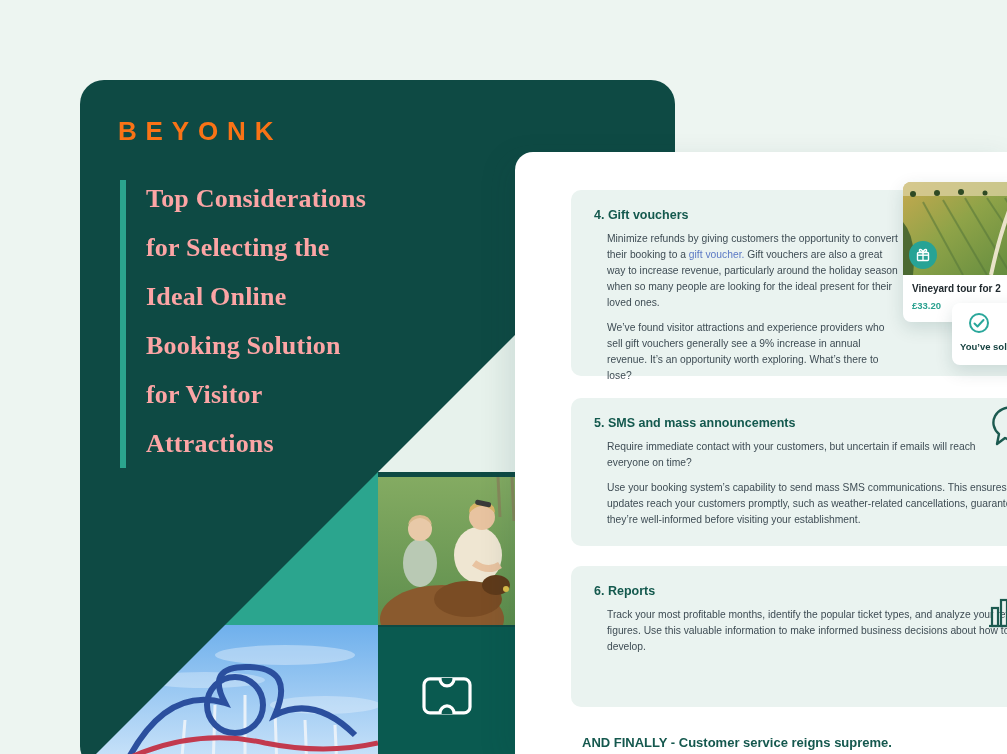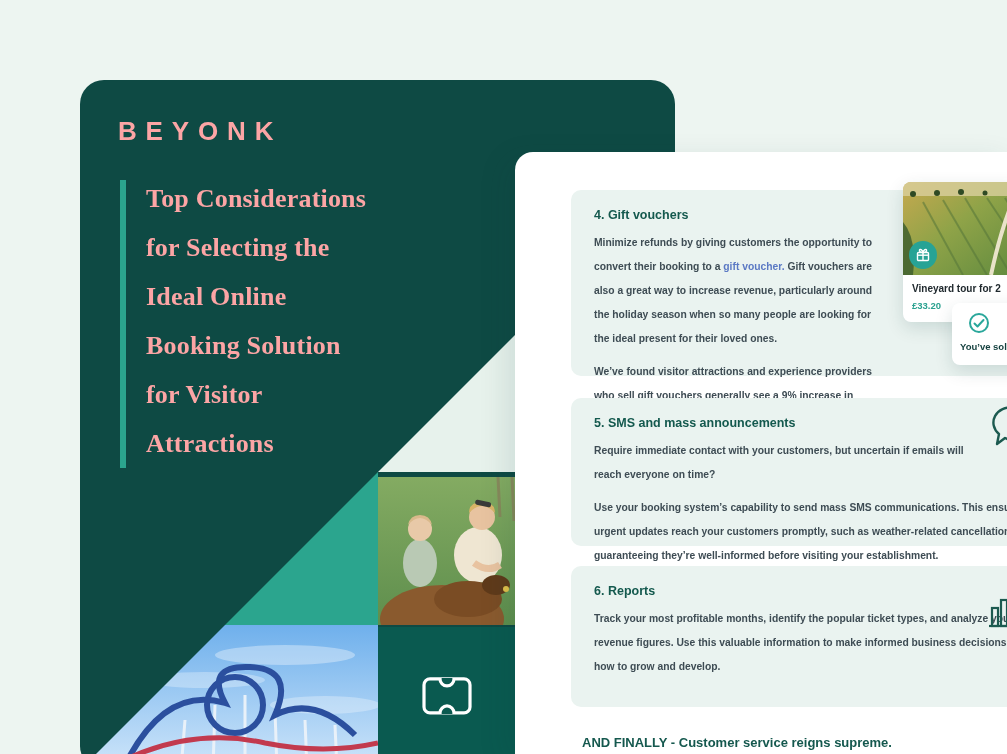--- a/index.html
+++ b/index.html
@@ -3,21 +3,21 @@
 <meta charset="utf-8">
 <style>
   html,body{margin:0;padding:0;}
   body{width:1007px;height:754px;overflow:hidden;background:#edf5f1;
        font-family:"Liberation Sans", sans-serif;position:relative;}
   .stage{position:absolute;inset:0;width:1007px;height:754px;overflow:hidden;}
 
   
   .cover{position:absolute;left:80px;top:80px;width:595px;height:690px;
          background:#0e4a44;border-radius:24px;overflow:hidden;}
-  .logo{position:absolute;left:38px;top:38px;color:#fca5a5;font-size:26px;font-weight:700;
+  .logo{position:absolute;left:38px;top:38px;color:#f97316;font-size:26px;font-weight:700;
         letter-spacing:.34em;line-height:1;}
   .accent-bar{position:absolute;left:40px;top:100px;width:6px;height:288px;background:#2ba58e;}
   .cover-title{position:absolute;left:66px;top:94px;width:370px;color:#fca5a5;
                font-size:26px;line-height:49px;font-weight:600;white-space:pre-line;letter-spacing:.2px;font-family:Liberation Serif, serif;}
 
   .tri-teal{position:absolute;left:145px;top:392px;width:153px;height:153px;background:#2ba58e;
             clip-path:polygon(100% 0,100% 100%,0 100%);}
   .tri-mint{position:absolute;left:298px;top:254px;width:138px;height:138px;background:#e7f2ec;
             clip-path:polygon(100% 0,100% 100%,0 100%);}
 
@@ -29,21 +29,21 @@
                 clip-path:polygon(0 0,140px 0,11px 129px,0 140px);}
 
   
   .page{position:absolute;left:515px;top:152px;width:500px;height:602px;background:#ffffff;
         border-radius:18px 0 0 0;box-shadow:-10px 6px 28px rgba(10,60,55,.10);}
   .sec{position:absolute;left:56px;width:466px;background:#eaf3f0;border-radius:10px;}
   .sec-1{top:38px;height:186px;}
   .sec-2{top:246px;height:148px;}
   .sec-3{top:414px;height:141px;}
   .sec h3{margin:0;padding:18px 0 0 23px;font-size:12.5px;font-weight:700;color:#14594e;}
-  .sec p{margin:9px 0 0 0;padding:0 0 0 23px;font-size:10.3px;line-height:24px;color:#3e4c54;font-weight:bold;}
+  .sec p{margin:9px 0 0 13px;padding:0 0 0 23px;font-size:10.3px;line-height:16px;color:#3e4c54;}
   .sec-1 p{width:292px;}
   .p-sms-1{width:372px;}
   .p-sms-2{width:452px;}
   .p-rep-1{width:395px;}
   .p-rep-2{width:452px;}
   .doc-link{color:#5b79c4;text-decoration:none;cursor:pointer;}
 
   .footer-note{position:absolute;left:67px;top:583px;font-size:13px;font-weight:700;color:#15584e;
                white-space:nowrap;}
 

